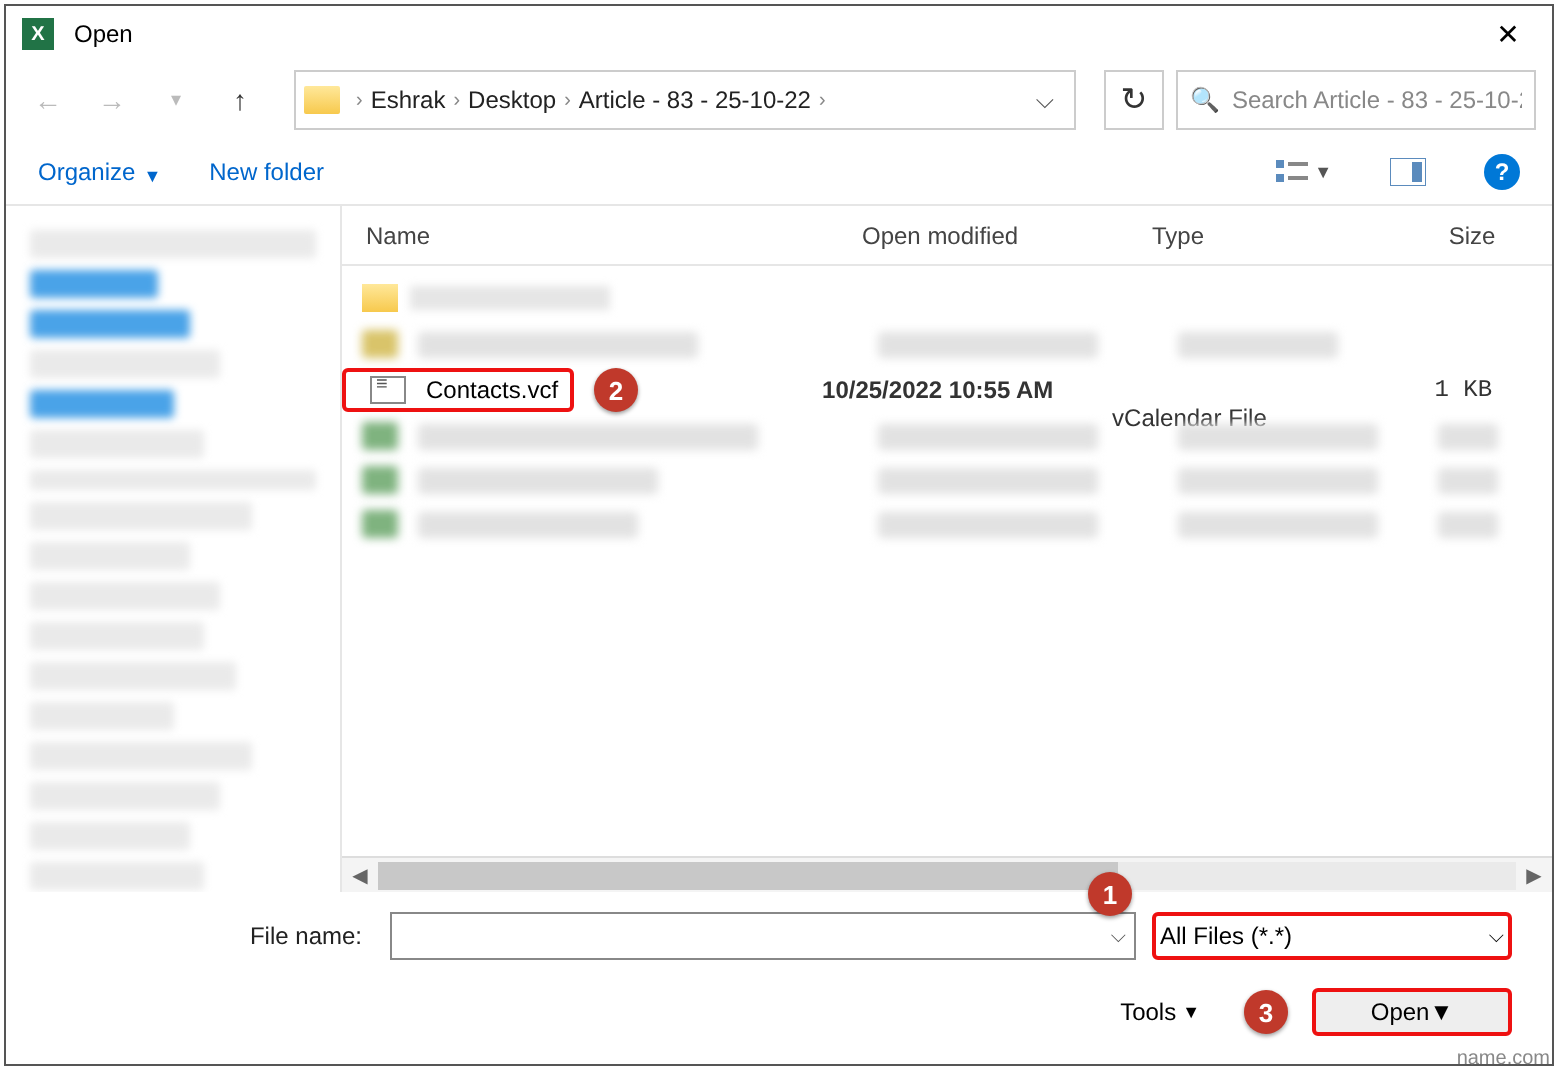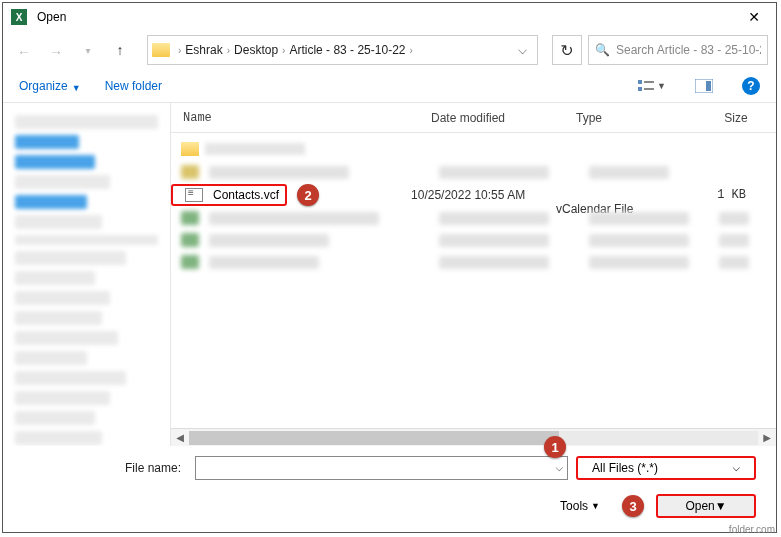--- a/index.html
+++ b/index.html
@@ -26,21 +26,21 @@
 .view-btn, .pane-btn, .help-btn { width: 28px; height: 24px; display: flex; align-items: center; justify-content: center; }
 .view-btn svg, .pane-btn svg { }
 .help-btn { color: #fff; background: #0078d7; border-radius: 50%; width: 18px; height: 18px; font-size: 12px; font-weight: bold; }
 .body { flex: 1; display: flex; overflow: hidden; }
 .sidebar { width: 168px; border-right: 1px solid #e6e6e6; padding: 6px 4px; }
 .blur-block { background: #eaeaea; filter: blur(2px); border-radius: 2px; margin: 4px; }
 .sidebar .blur-block { height: 14px; margin: 6px 8px; }
 .sidebar .blur-block.blue { background: #4aa3e8; }
 .filelist { flex: 1; display: flex; flex-direction: column; position: relative; }
 .colheaders { height: 30px; display: flex; align-items: center; border-bottom: 1px solid #e6e6e6; font-size: 12px; color: #444; }
-.col-name { width: 260px; padding-left: 12px; font-family: Liberation Mono, monospace; }
+.col-name { width: 260px; padding-left: 12px; }
 .col-date { width: 145px; }
 .col-type { width: 130px; }
 .col-size { width: 70px; text-align: center; padding-right: 10px; }
 .rows { flex: 1; padding: 4px 0; position: relative; }
 .filerow { height: 24px; display: flex; align-items: center; font-size: 12px; }
 .filerow .icon { width: 18px; height: 14px; margin: 0 6px 0 10px; }
 .filerow .icon.folder { background: linear-gradient(#ffe89a,#f7c94d); }
 .filerow .icon.vcf { border: 1px solid #888; background: #fff; position: relative; }
 .filerow .icon.vcf::after { content:"≡"; position:absolute; left:2px; top:-2px; font-size:10px; color:#555;}
 .filerow .cell-name { width: 236px; }
@@ -52,21 +52,21 @@
 .highlight-file { border: 2.5px solid #e11; border-radius: 3px; padding: 0 6px 0 2px; display:inline-flex; align-items:center; height:22px; gap:4px; }
 .hscroll { height: 18px; border-top: 1px solid #ddd; background: #f4f4f4; display:flex; align-items:center; }
 .hscroll .arrow { width:18px; height:16px; display:flex; align-items:center; justify-content:center; color:#666; font-size:10px;}
 .hscroll .track { flex:1; background:#eaeaea; height:14px; position:relative;}
 .hscroll .thumb { position:absolute; left:0; top:0; height:14px; width:65%; background:#c8c8c8;}
 .footer { padding: 10px 20px 14px 20px; background:#fff; }
 .fn-row { display:flex; align-items:center; gap:8px; margin-bottom:14px; }
 .fn-label { width: 164px; text-align:right; font-size:12px; color:#222; padding-right:6px;}
 .fn-input { flex:1; height:24px; border:1px solid #888; display:flex; align-items:center; justify-content:flex-end; padding-right:4px;}
 .fn-input .dd { color:#555; font-size:10px;}
-.filter-box { width:180px; height:24px; border:2.5px solid #e11; border-radius:3px; display:flex; align-items:center; justify-content:space-between; padding:0 14px; font-size:12px; background:#fff;}
+.filter-box { width:180px; height:24px; border:2.5px solid #e11; border-radius:3px; display:flex; align-items:center; justify-content:space-between; padding:0 2px; font-size:12px; background:#fff;}
 .btn-row { display:flex; align-items:center; justify-content:flex-end; gap:12px; }
 .tools { font-size:12px; display:flex; align-items:center; gap:3px; margin-right:10px;}
 .btn { height:24px; border:1px solid #999; background:#eee; font-size:12px; display:flex; align-items:center; justify-content:center; }
 .btn.open-wrap { border:2.5px solid #e11; border-radius:3px; width:100px; display:flex; padding:0;}
 .btn.cancel { width:86px; }
 .badge { width:22px; height:22px; background:#c0392b; border-radius:50%; color:#fff; font-weight:bold; display:flex; align-items:center; justify-content:center; font-size:13px; position:absolute; box-shadow:0 1px 2px rgba(0,0,0,.4);}
 .watermark { position:absolute; right:6px; bottom:2px; font-size:10px; color:#888;}
 </style>
 </head>
 <body>
@@ -144,21 +144,21 @@
         <div class="blur-block" style="width:45%;"></div>
       <div class="blur-block" style="width:70%;"></div>
         <div class="blur-block" style="width:60%;"></div>
       <div class="blur-block" style="width:50%;"></div>
         <div class="blur-block" style="width:55%;"></div>
     </div>
 
     <div class="filelist">
       <div class="colheaders">
         <div class="col-name">Name</div>
-        <div class="col-date">Date modified</div>
+        <div class="col-date">Open modified</div>
         <div class="col-type">Type</div>
         <div class="col-size">Size</div>
       </div>
       <div class="rows">
         <div class="filerow">
           <div class="icon folder"></div>
           <div class="b" style="width:100px; height:12px; background:#e6e6e6; filter:blur(2px);"></div>
         </div>
         <div class="blurrow">
             <div class="b" style="width:18px;height:14px;background:#d9c46a;"></div>
@@ -166,21 +166,21 @@
             <div class="b" style="width:110px; margin-left:80px;"></div>
             <div class="b" style="width:80px; margin-left:30px;"></div>
           </div>
 
         <div class="filerow" style="position:relative;">
           <span class="highlight-file">
             <span class="icon vcf"></span>
             <span class="cell-name" style="width:auto;">Contacts.vcf</span>
           </span>
           <span class="badge" style="position:static; margin-left:10px;">2</span>
-          <span class="cell-date" style="margin-left:92px;">10/25/2022 10:55 AM</span>
+          <span class="cell-date" style="margin-left:92px;font-weight:bold;">10/25/2022 10:55 AM</span>
           <span class="cell-type">vCalendar File</span>
           <span class="cell-size">1 KB</span>
         </div>
 
         <div class="blurrow">
             <div class="b" style="width:18px;height:14px;background:#7fb37f;"></div>
             <div class="b" style="width:170px;"></div>
             <div class="b" style="width:110px; margin-left:50px;"></div>
             <div class="b" style="width:100px; margin-left:30px;"></div>
             <div class="b" style="width:30px; margin-left:20px;"></div>
@@ -230,13 +230,13 @@
       <span class="badge" style="position:static;">3</span>
       <div class="btn open-wrap">
         <div class="open-main">Open</div>
         <div class="open-dd">▼</div>
       </div>
     </div>
   </div>
 
 </div>
 
-<div class="watermark">folder.com</div>
+<div class="watermark">name.com</div>
 
 </body></html>

